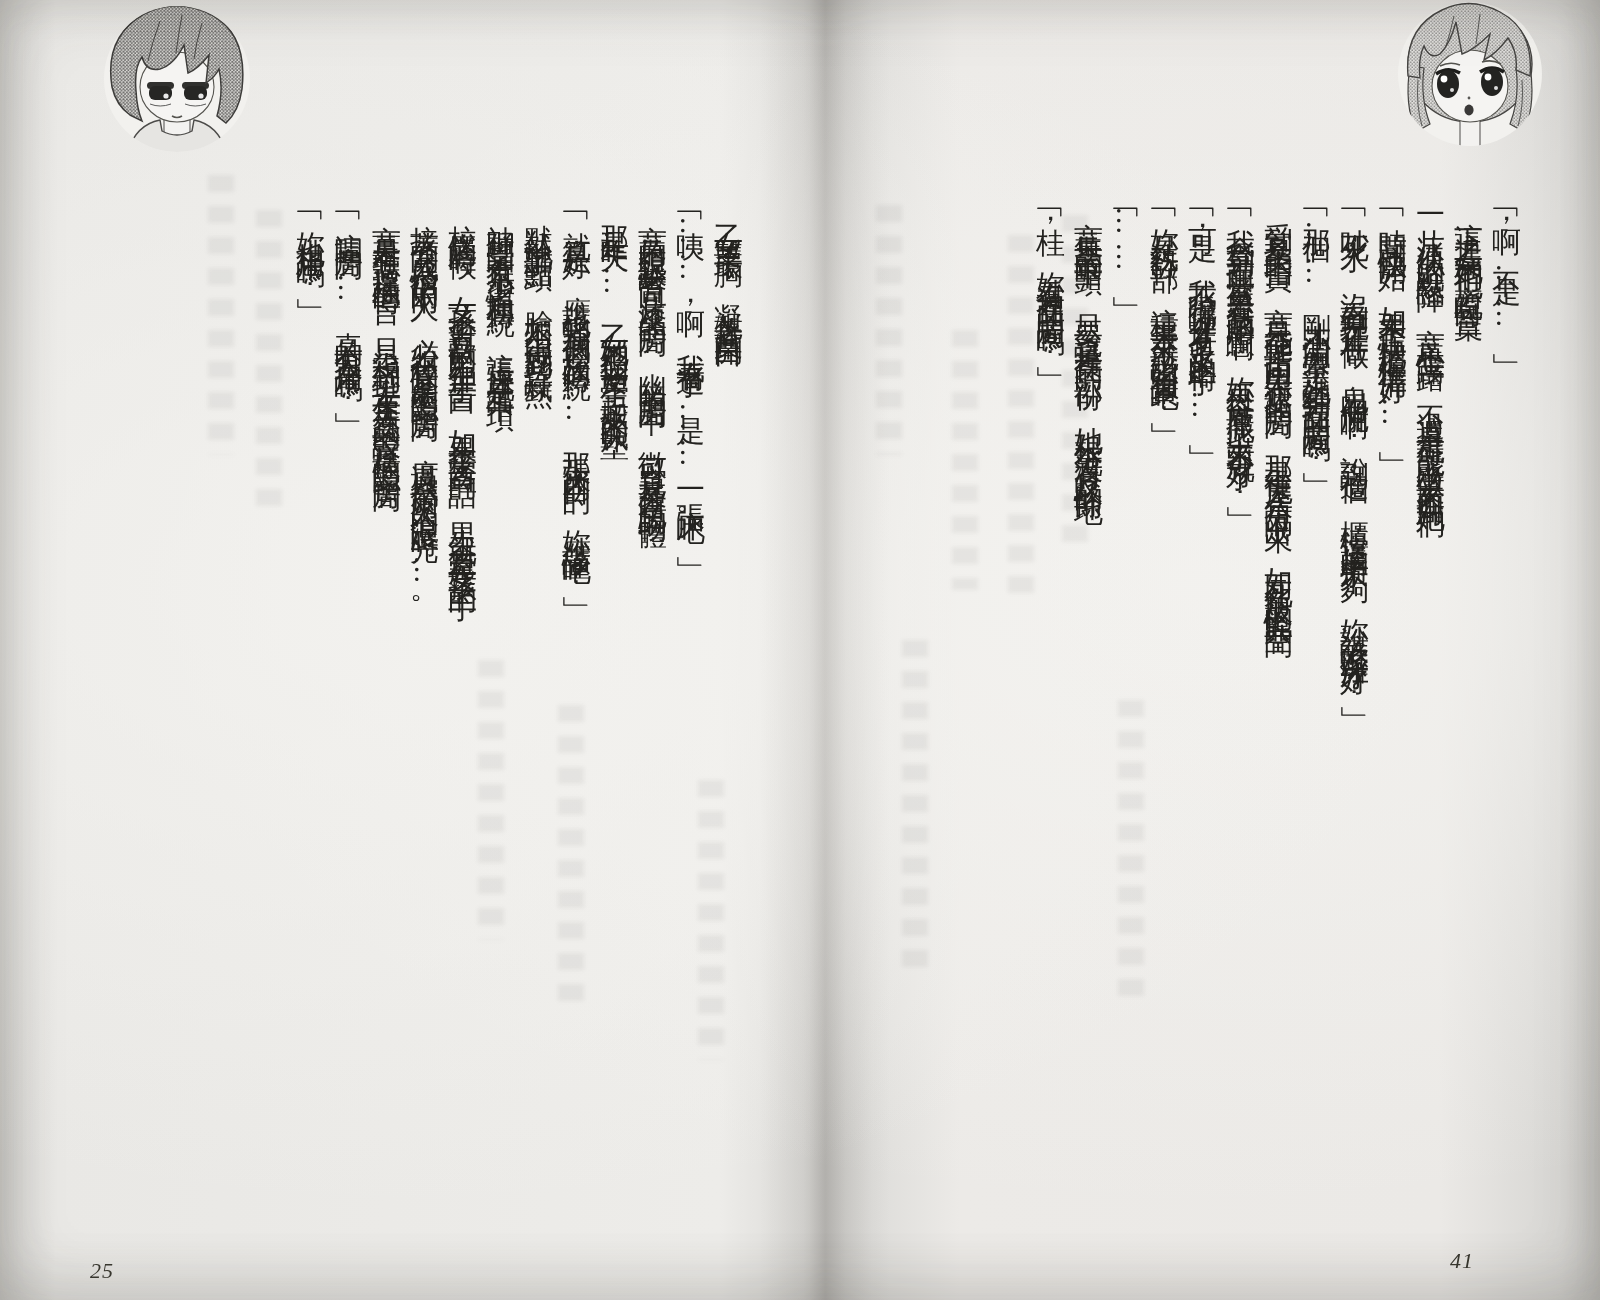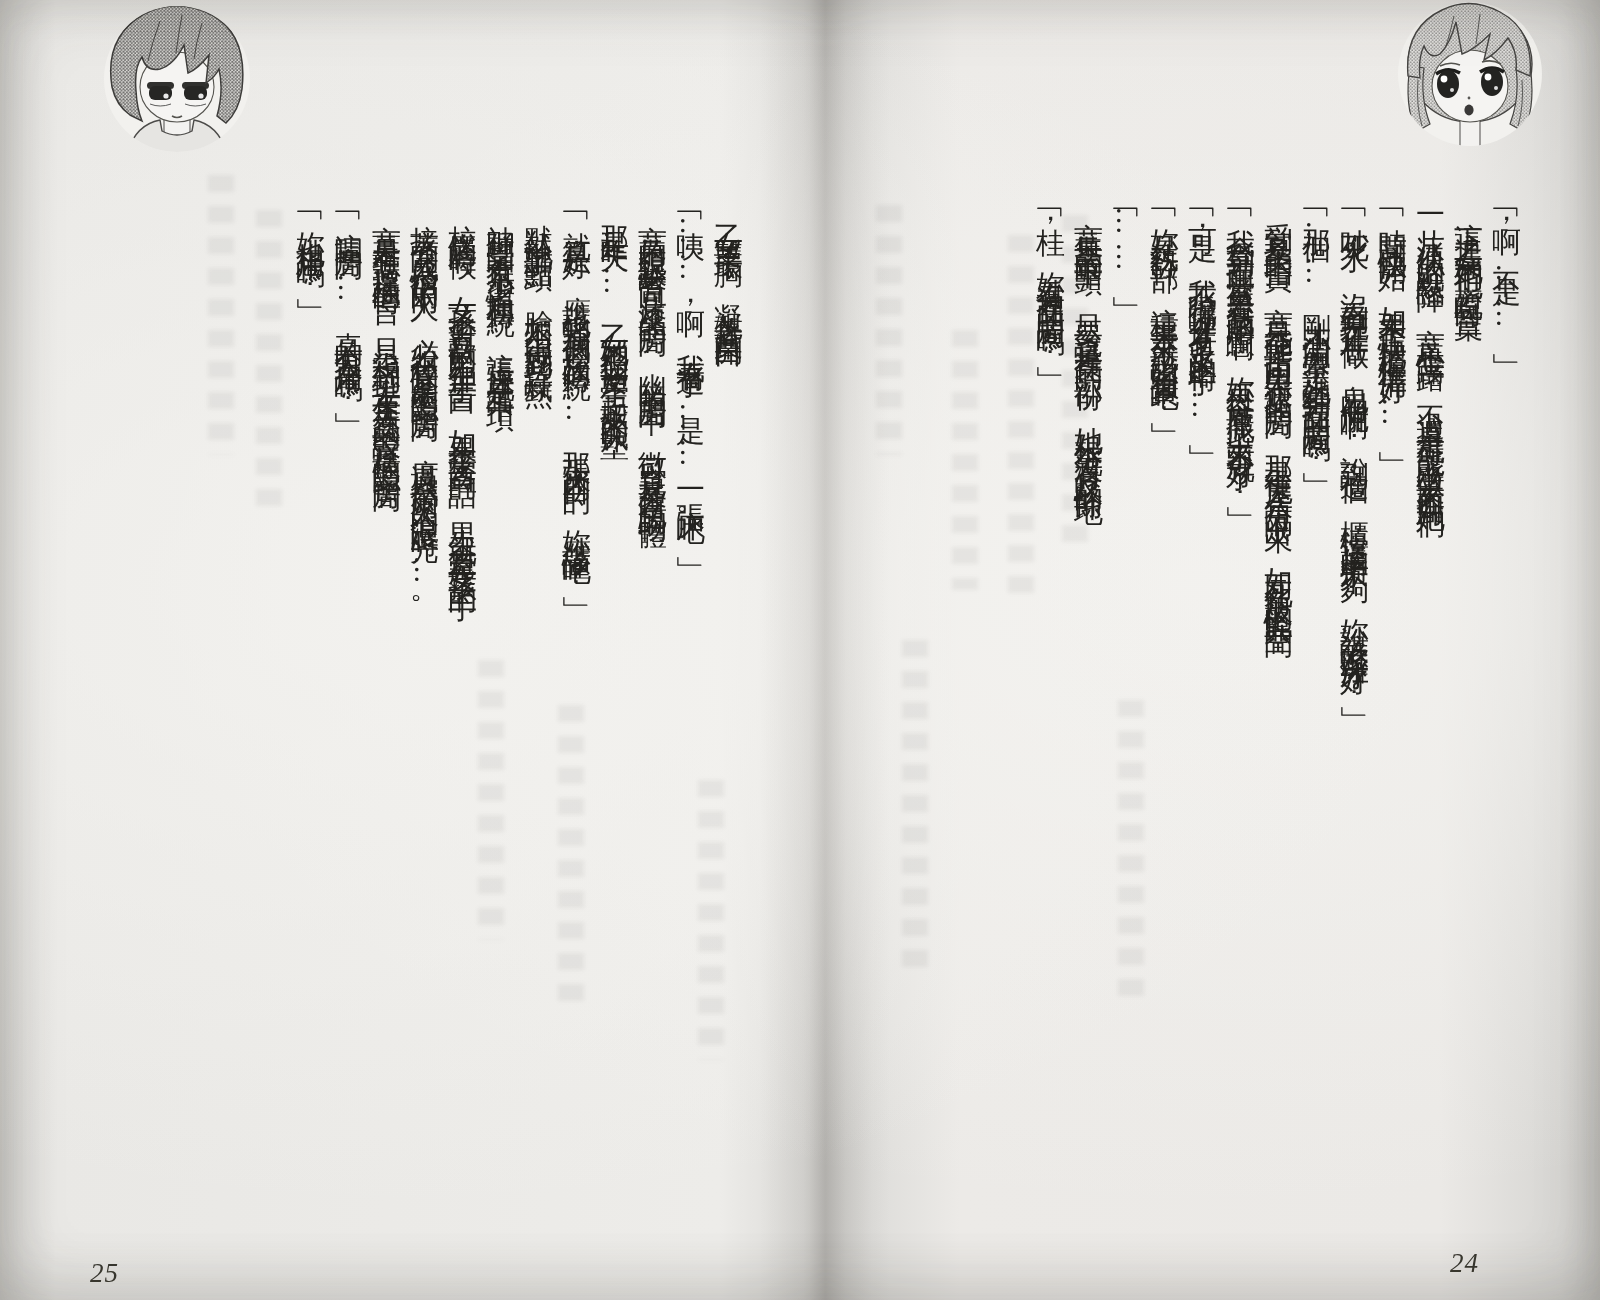--- a/index.html
+++ b/index.html
@@ -12,21 +12,21 @@
       #e9e8e5;}
   .spread::after{content:"";position:absolute;inset:0;pointer-events:none;
     box-shadow:inset 0 0 70px rgba(70,64,58,.16), inset 0 -28px 45px rgba(70,64,58,.10), inset 0 16px 30px rgba(70,64,58,.07);}
   .gutter{position:absolute;left:760px;top:0;width:130px;height:1300px;pointer-events:none;
     background:linear-gradient(to right,rgba(85,80,74,0) 0%,rgba(85,80,74,.10) 38%,rgba(85,80,74,.20) 50%,rgba(85,80,74,.08) 66%,rgba(85,80,74,0) 100%);}
   .text-flow{position:absolute;writing-mode:vertical-rl;color:#23221f;
     font-size:29px;line-height:38px;letter-spacing:7px;text-align:left;}
   .flow-right{top:150px;right:74px;width:692px;height:1088px;}
   .flow-left{top:153px;left:88px;width:660px;height:1092px;}
   .para{margin:0;text-indent:1.7em;}
-  .page-number{position:absolute;font-style:italic;font-size:27px;color:#38372f;letter-spacing:1px;}
+  .page-number{position:absolute;font-style:italic;font-size:22px;color:#38372f;letter-spacing:1px;}
   #pn-left{left:90px;top:1258px;}
   #pn-right{left:1450px;top:1248px;}
   .portrait{position:absolute;}
   #portrait-left{left:102px;top:3px;}
   #portrait-right{left:1396px;top:0px;}
   .ghost{position:absolute;width:26px;pointer-events:none;opacity:.55;filter:blur(2px);
     background:repeating-linear-gradient(to bottom,rgba(105,104,100,.17) 0 17px,rgba(105,104,100,0) 17px 31px);}
   #g1{left:1062px;top:215px;height:330px}  #g2{left:1008px;top:235px;height:360px}
   #g3{left:952px;top:330px;height:260px}   #g4{left:902px;top:640px;height:330px}
   #g5{left:1118px;top:700px;height:300px}  #g6{left:876px;top:205px;height:250px}
@@ -155,15 +155,15 @@
       <p class="para">「吵死人了，沒看到現在正在做，鬼叫個屁啊！說到這個，櫃檯這邊的椅子不夠，妳說該怎麼辦才好？」</p>
       <p class="para">「那個……剛才小淵同學不是說她拿到裡面的房間嗎？」</p>
       <p class="para">受到夏美的指責，言葉只能伸手指向用黑布遮掩的房間。那是從鬼屋一角分隔出來，如同死角般的怪異空間。</p>
       <p class="para">「我會拿到裡面去當然是有我的用意啊，妳再從倉庫搬一些出來不就好了？」</p>
       <p class="para">「可是，我不曉得哪裡才有多出來的椅子……」</p>
       <p class="para">「妳是執行幹部，這種事本來就該由妳負責吧？」</p>
       <p class="para">「……」</p>
       <p class="para">言葉無言的垂下頭。只要說這是責任的一部份，她根本就沒有反駁的餘地。</p>
       <p class="para">「桂，妳看過裡面的房間嗎？」</p>
     </div>
-  <div class="page-number" id="pn-right">24</div>
+  <div class="page-number" id="pn-right">41</div>
 
 </div>
 
 </body></html>

